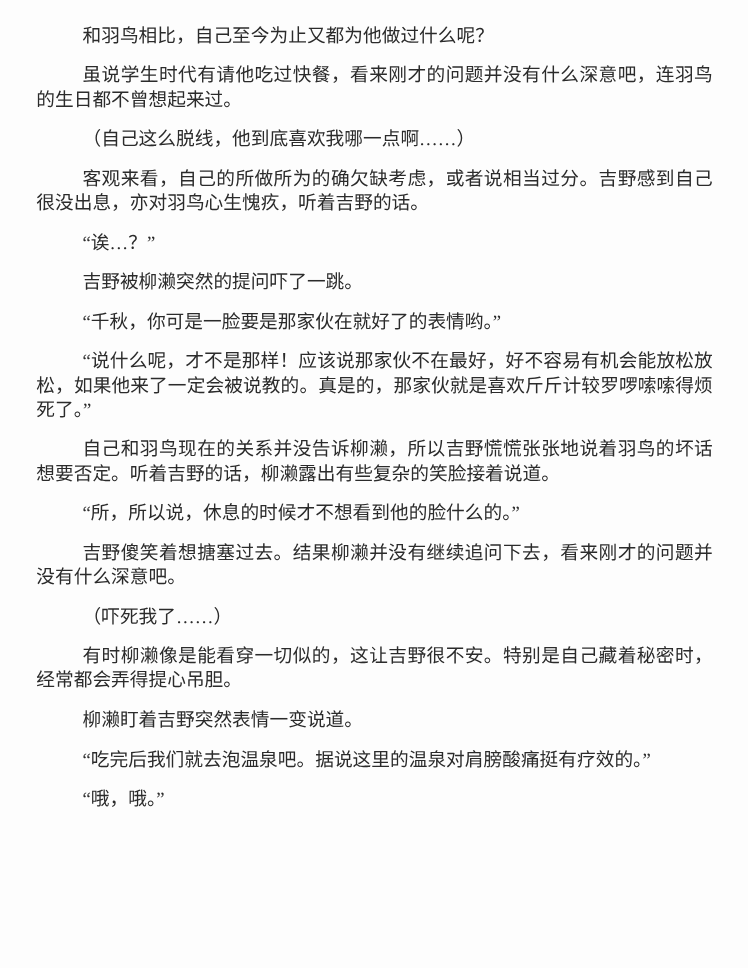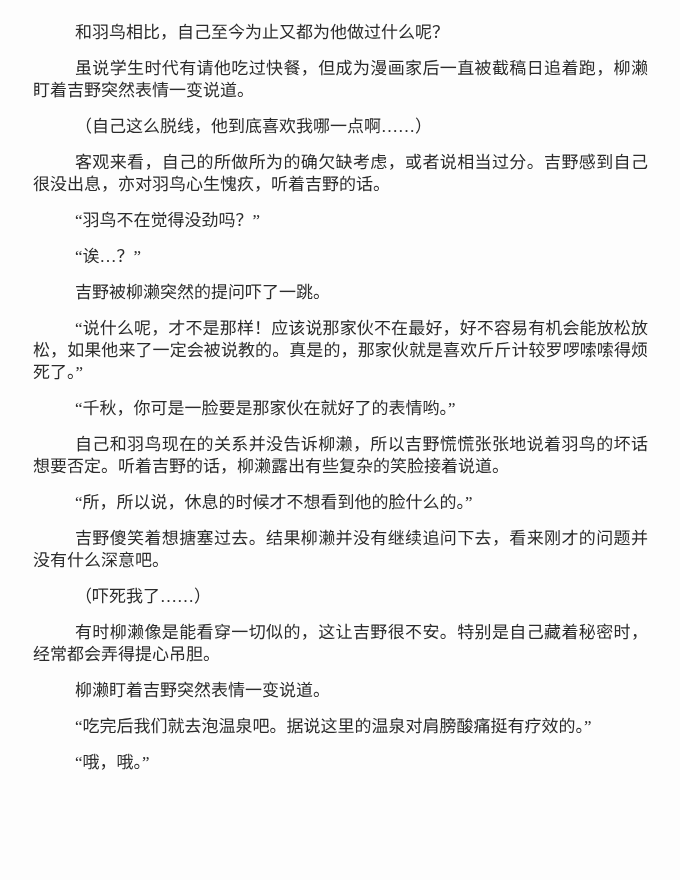--- a/index.html
+++ b/index.html
@@ -29,28 +29,27 @@
     text-indent: 42px;
     word-break: break-all;
     -webkit-font-smoothing: antialiased;
   }
 </style>
 </head>
 <body>
 
 <div class="page">
   <p>和羽鸟相比，自己至今为止又都为他做过什么呢？</p>
-  <p>虽说学生时代有请他吃过快餐，但成为漫画家后一直被截稿日追着跑，柳濑盯着吉野突然表情一变说道。</p>
+  <p>虽说学生时代有请他吃过快餐，看来刚才的问题并没有什么深意吧，连羽鸟的生日都不曾想起来过。</p>
   <p>（自己这么脱线，他到底喜欢我哪一点啊……）</p>
   <p>客观来看，自己的所做所为的确欠缺考虑，或者说相当过分。吉野感到自己很没出息，亦对羽鸟心生愧疚，听着吉野的话。</p>
-  <p>“羽鸟不在觉得没劲吗？”</p>
   <p>“诶…？”</p>
   <p>吉野被柳濑突然的提问吓了一跳。</p>
+  <p>“千秋，你可是一脸要是那家伙在就好了的表情哟。”</p>
   <p>“说什么呢，才不是那样！应该说那家伙不在最好，好不容易有机会能放松放松，如果他来了一定会被说教的。真是的，那家伙就是喜欢斤斤计较罗啰嗦嗦得烦死了。”</p>
-  <p>“千秋，你可是一脸要是那家伙在就好了的表情哟。”</p>
   <p>自己和羽鸟现在的关系并没告诉柳濑，所以吉野慌慌张张地说着羽鸟的坏话想要否定。听着吉野的话，柳濑露出有些复杂的笑脸接着说道。</p>
   <p>“所，所以说，休息的时候才不想看到他的脸什么的。”</p>
   <p>吉野傻笑着想搪塞过去。结果柳濑并没有继续追问下去，看来刚才的问题并没有什么深意吧。</p>
   <p>（吓死我了……）</p>
   <p>有时柳濑像是能看穿一切似的，这让吉野很不安。特别是自己藏着秘密时，经常都会弄得提心吊胆。</p>
   <p>柳濑盯着吉野突然表情一变说道。</p>
   <p>“吃完后我们就去泡温泉吧。据说这里的温泉对肩膀酸痛挺有疗效的。”</p>
   <p>“哦，哦。”</p>
 </div>
 

